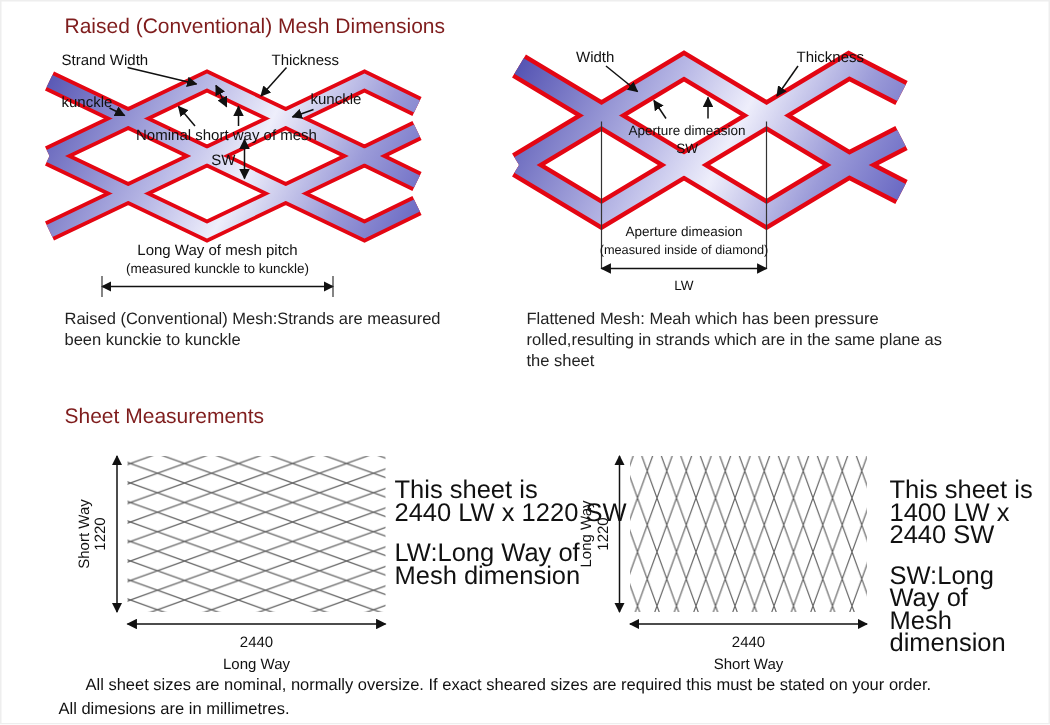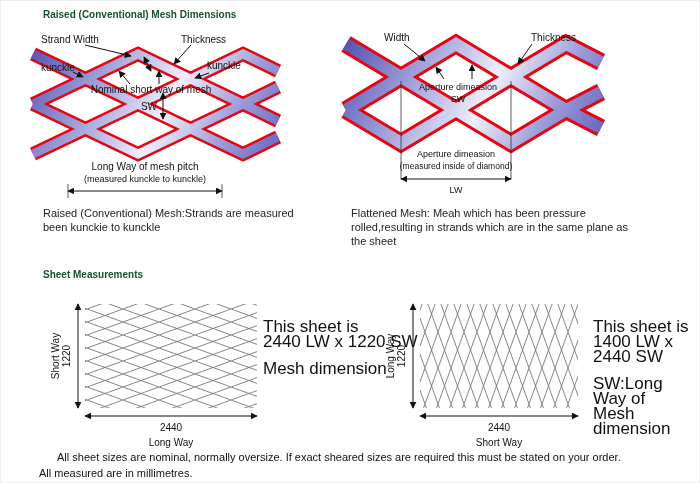--- a/index.html
+++ b/index.html
@@ -1,19 +1,19 @@
 <!DOCTYPE html>
 <html><head>
 <meta charset="utf-8">
 <style>
   html,body{margin:0;padding:0;background:#fff;}
   .page{position:relative;width:700px;height:483px;background:#fff;overflow:hidden;
         font-family:"Liberation Sans",sans-serif;color:#111;border:1px solid #eee;box-sizing:border-box;}
   .abs{position:absolute;}
-  .hdr{position:absolute;margin:0;font-size:10px;font-weight:bold;color:#14532d;}
+  .hdr{position:absolute;margin:0;font-size:14px;font-weight:normal;color:#7f1d1d;}
   .cap{position:absolute;font-size:11px;line-height:14px;color:#222;}
   .desc{position:absolute;font-size:17px;line-height:15px;color:#111;}
   .desc .gap{height:12px;}
   svg{overflow:visible;}
   svg text{font-family:"Liberation Sans",sans-serif;fill:#111;font-size:10px;}
   svg text.t9{font-size:9px;}
   svg text.t85{font-size:8.5px;}
   .dim{stroke:#111;stroke-width:1;fill:none;}
   .thin{stroke:#333;stroke-width:0.8;fill:none;}
   .strand-red{fill:none;stroke:#e30613;stroke-width:14;stroke-linejoin:miter;}
@@ -132,20 +132,21 @@
     <rect x="34" y="8" width="172" height="104" fill="url(#hatchFlat)"></rect>
     <line class="dim" x1="34" y1="120" x2="206" y2="120" marker-start="url(#ah)" marker-end="url(#ah)"></line>
     <text x="120" y="135" text-anchor="middle">2440</text>
     <text x="120" y="150" text-anchor="middle">Long Way</text>
   </svg>
 
   <div class="desc" style="left:262px;top:318px;">
     <div>This sheet is</div>
     <div>2440 LW x 1220 SW</div>
     <div class="gap"></div>
+    <div>LW:Long Way of</div>
     <div>Mesh dimension</div>
   </div>
 
   <svg class="abs" style="left:385px;top:295px;" width="215" height="155">
     <text transform="translate(8,60) rotate(-90)" text-anchor="middle">Long Way</text>
     <text transform="translate(19,60) rotate(-90)" text-anchor="middle">1220</text>
     <line class="dim" x1="27" y1="8" x2="27" y2="112" marker-start="url(#ah)" marker-end="url(#ah)"></line>
     <rect x="34" y="8" width="158" height="104" fill="url(#hatchSteep)"></rect>
     <line class="dim" x1="34" y1="120" x2="192" y2="120" marker-start="url(#ah)" marker-end="url(#ah)"></line>
     <text x="113" y="135" text-anchor="middle">2440</text>
@@ -154,15 +155,15 @@
 
   <div class="desc" style="left:592px;top:318px;">
     <div>This sheet is</div>
     <div>1400 LW x 2440 SW</div>
     <div class="gap"></div>
     <div>SW:Long Way of</div>
     <div>Mesh dimension</div>
   </div>
 
   <div class="footer-line" style="left:56px;top:450px;">All sheet sizes are nominal, normally oversize. If exact sheared sizes are required this must be stated on your order.</div>
-  <div class="footer-line" style="left:38px;top:466px;">All measured are in millimetres.</div>
+  <div class="footer-line" style="left:38px;top:466px;">All dimesions are in millimetres.</div>
 
 </div>
 
 </body></html>

